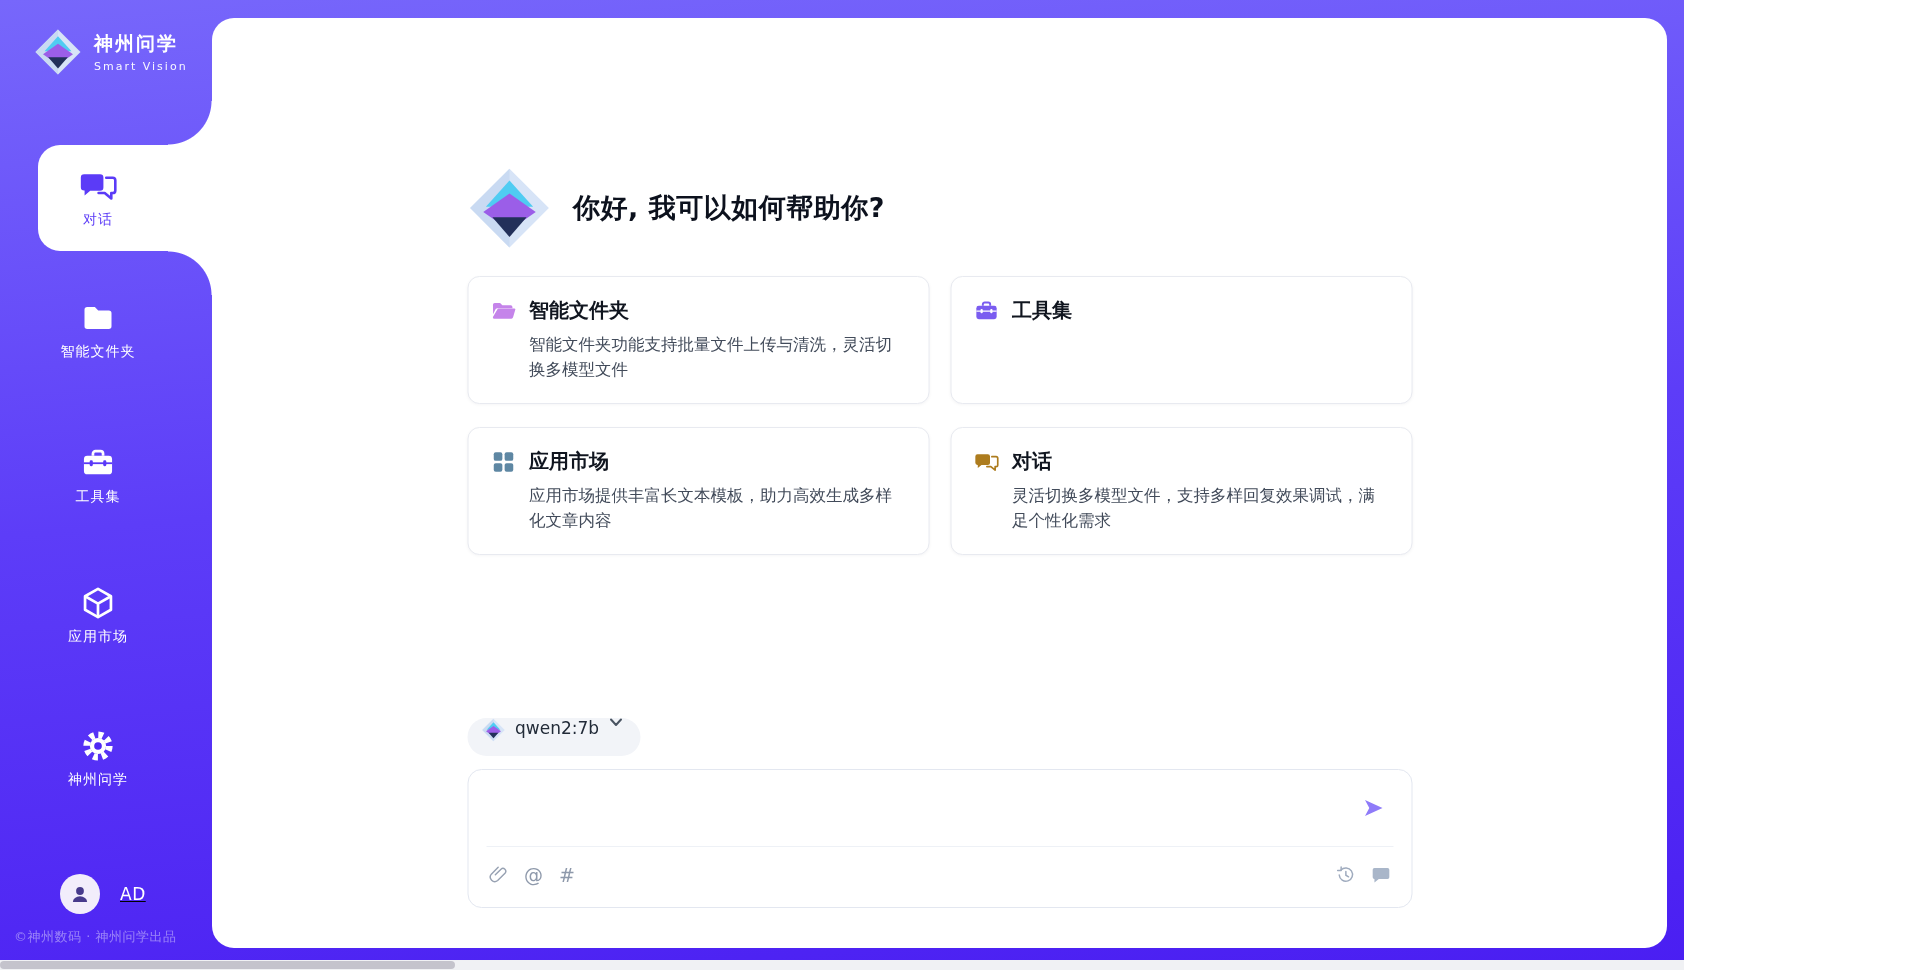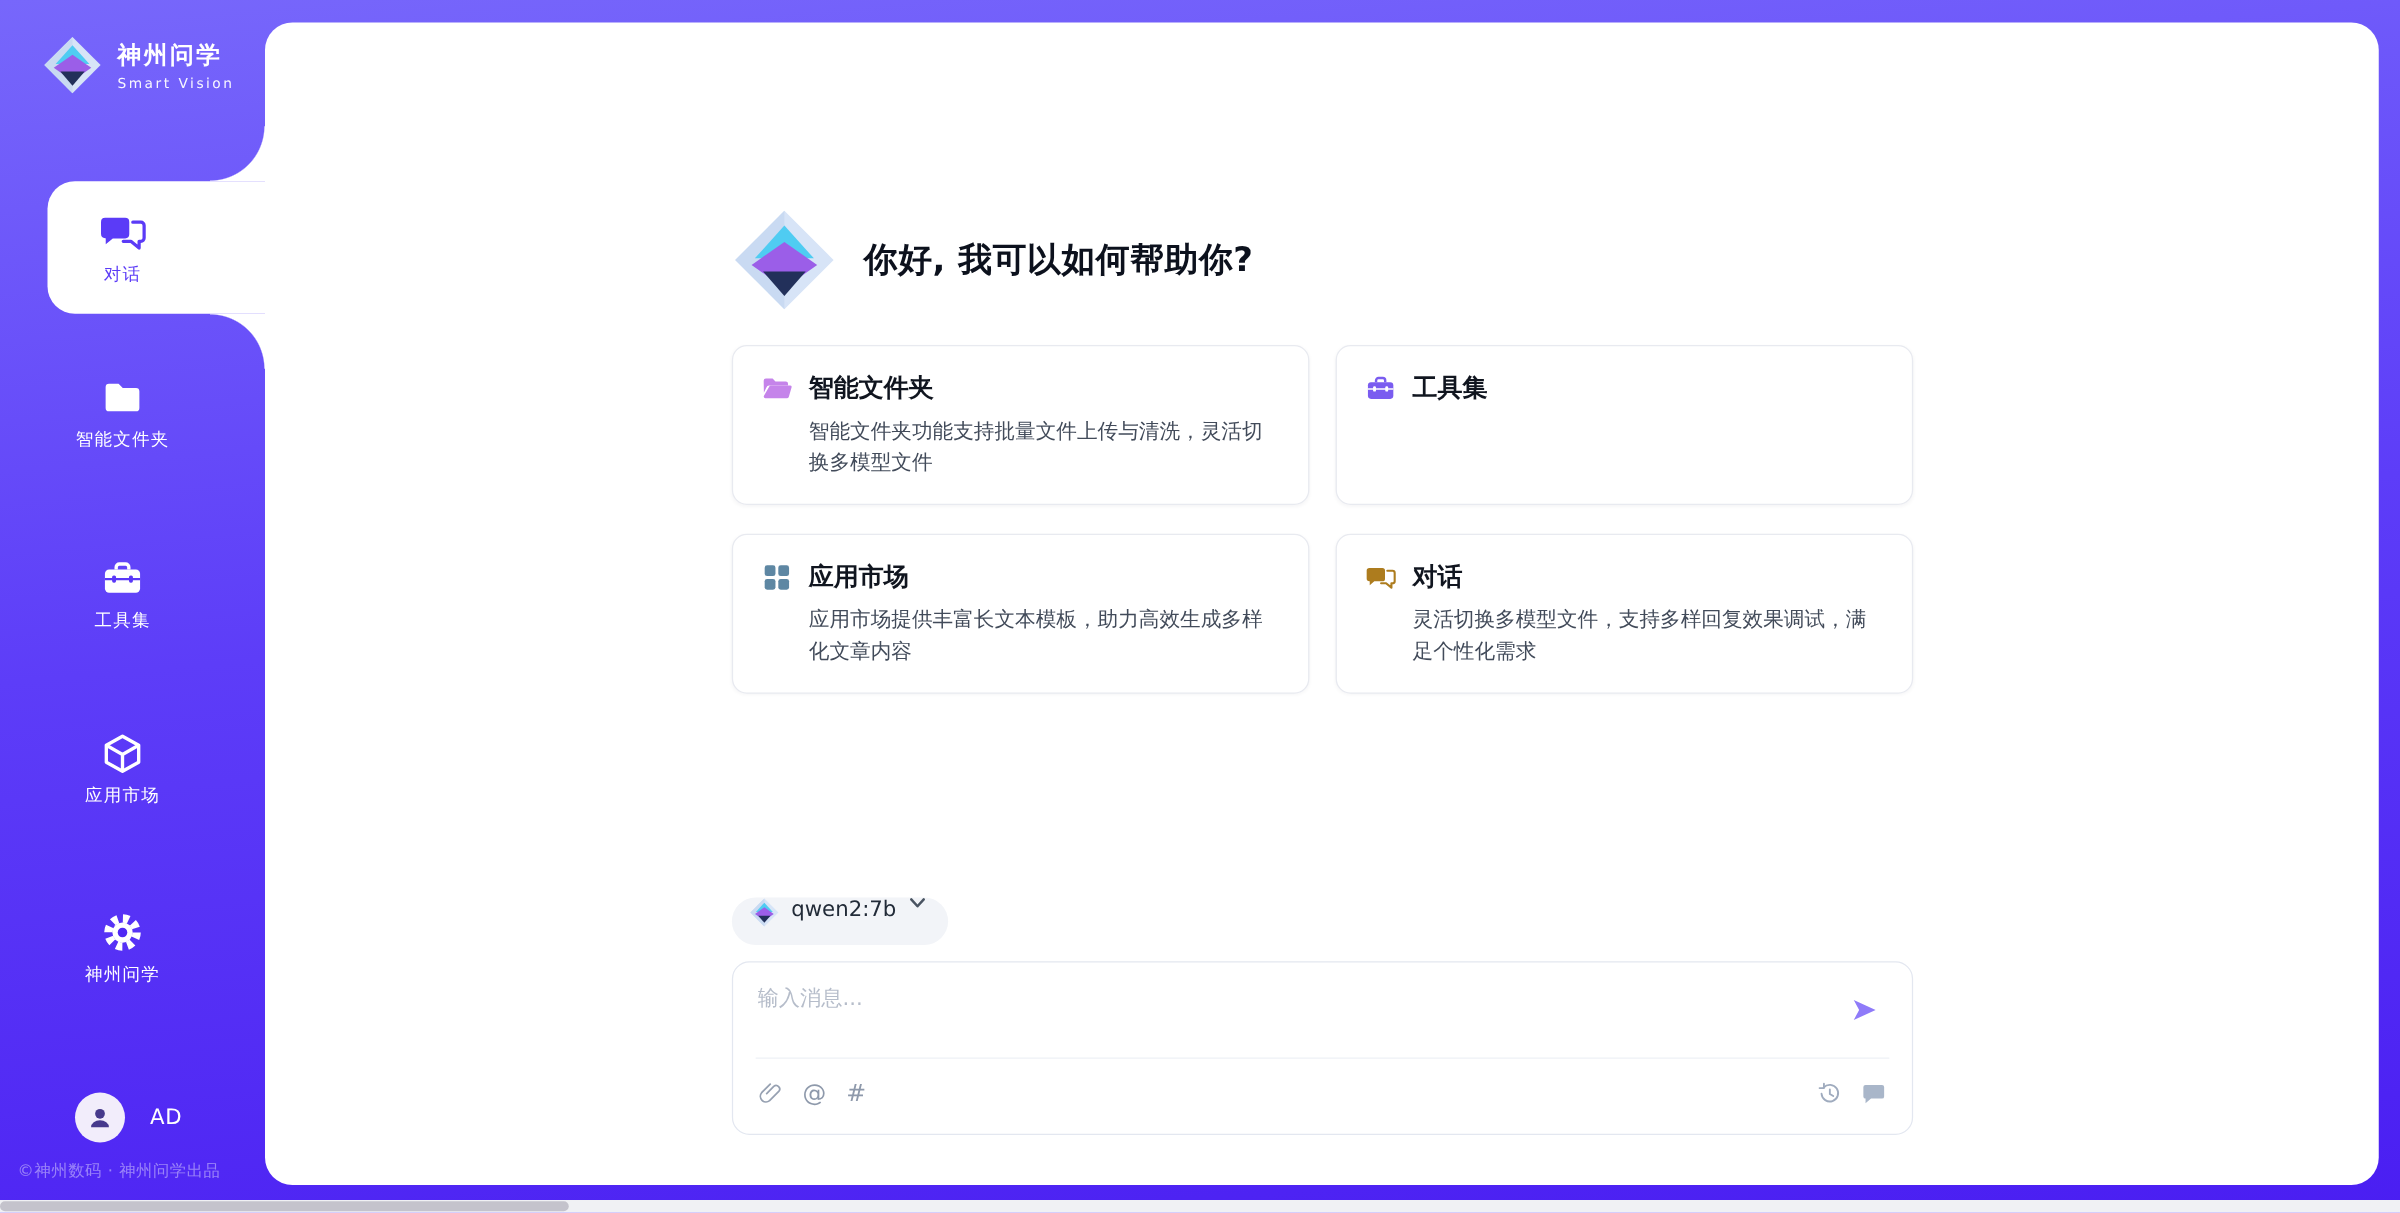--- a/index.html
+++ b/index.html
@@ -2,21 +2,21 @@
 <html><head>
 <meta charset="utf-8">
 <style>
   * { margin:0; padding:0; box-sizing:border-box; }
   html,body { width:1920px; height:970px; }
   body {
     font-family:"DejaVu Sans","Liberation Sans",sans-serif;
     overflow:hidden;
   }
   .page {
-    position:relative; width:1920px; height:970px;
+    position:relative; width:1684px; height:970px;
     background:linear-gradient(175deg,#7767fb 0%,#5d3df8 48%,#4a1ef2 100%);
     overflow:hidden;
   }
 
   
   .sidebar { position:absolute; left:0; top:0; width:212px; height:100%; }
   .brand { position:absolute; left:34px; top:28px; display:flex; align-items:center; gap:12px; }
   .brand svg { width:48px; height:48px; }
   .brand-name { color:#fff; font-size:19px; font-weight:700; letter-spacing:2px; }
   .brand-tagline { color:rgba(255,255,255,.95); font-size:11px; letter-spacing:2px; margin-top:3px; }
@@ -41,21 +41,21 @@
     position:absolute; left:0; width:196px; display:flex; flex-direction:column;
     align-items:center; gap:7px; color:#fff; cursor:pointer;
   }
   .nav-item svg { width:38px; height:36px; }
   .nav-label { font-size:14px; letter-spacing:1px; }
   .nav-folder { top:300px; }
   .nav-toolbox { top:445px; }
   .nav-cube { top:585px; }
   .nav-gear { top:728px; }
 
-  .user-row { position:absolute; left:60px; top:874px; display:flex; align-items:center; gap:20px; cursor:pointer; }
+  .user-row { position:absolute; left:60px; top:874px; display:flex; align-items:center; gap:20px; cursor:pointer;text-decoration:underline; }
   .avatar { width:40px; height:40px; border-radius:50%; background:#f2edfb; display:flex; align-items:center; justify-content:center; }
   .avatar svg { width:24px; height:24px; }
   .user-name { color:#fff; font-size:17px; letter-spacing:.5px; }
   .copyright { position:absolute; left:14px; top:928px; color:rgba(255,255,255,.42); font-size:13px; letter-spacing:.5px; }
 
   
   .panel {
     position:absolute; left:212px; top:18px; right:17px; bottom:22px;
     background:#fff; border-radius:22px;
   }
@@ -262,21 +262,20 @@
         <svg class="diamond" viewBox="0 0 64 64">
             <use href="#diamond-logo"></use>
           </svg>
         <span class="model-name">qwen2:7b</span>
         <svg class="chev" viewBox="0 0 13 9">
           <path d="M1.5 1.5 L6.5 7 L11.5 1.5" fill="none" stroke="#4a5462" stroke-width="2" stroke-linecap="round" stroke-linejoin="round"></path>
         </svg>
       </div>
 
       <div class="composer">
-        <input type="text" placeholder="输入消息..." style="">
         <div class="send-btn">
           <svg viewBox="0 0 24 24">
             <path d="M3.5 4 L21 12 L3.5 20 L7.8 12 Z" fill="currentColor"></path>
           </svg>
         </div>
         <div class="composer-divider"></div>
 
         <div class="toolbar-left">
           <svg viewBox="0 0 24 24">
             <path d="M8.2 11.8 l6.8 -6.8 a3.4 3.4 0 0 1 4.8 4.8 L11 18.6 a5.4 5.4 0 0 1 -7.6 -7.6 L11.6 2.8" fill="none" stroke="currentColor" stroke-width="1.7" stroke-linecap="round"></path>

